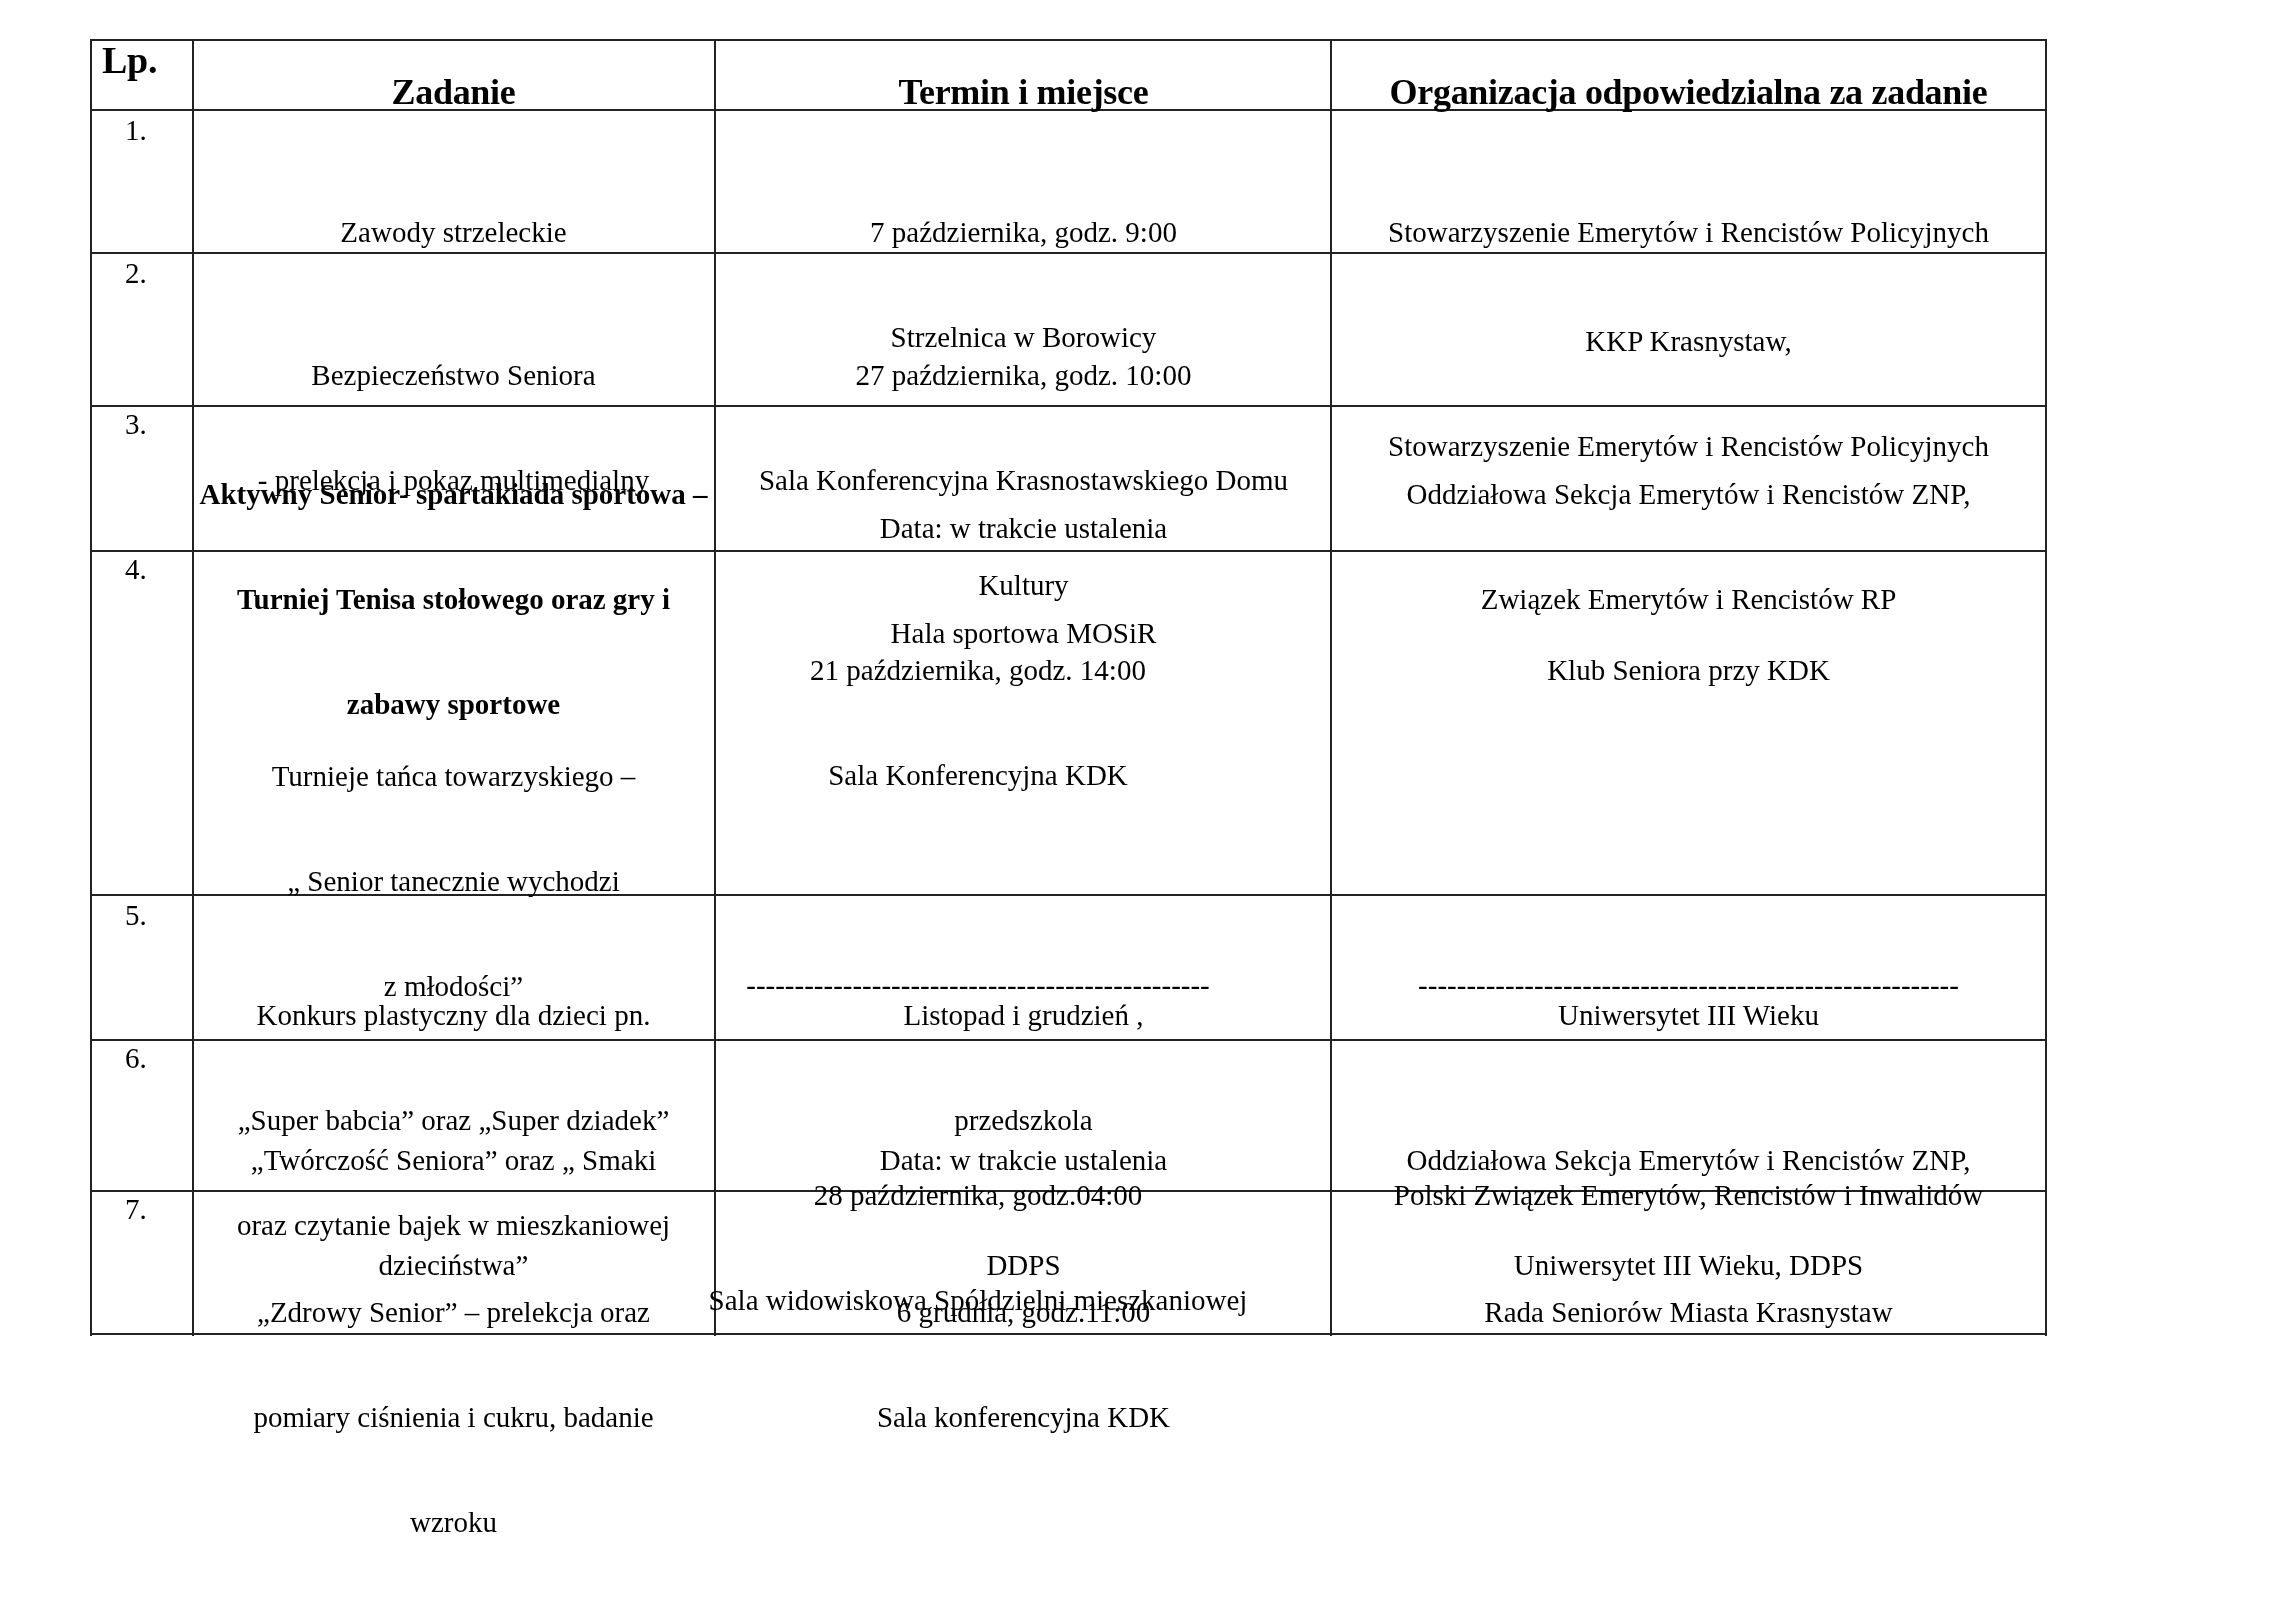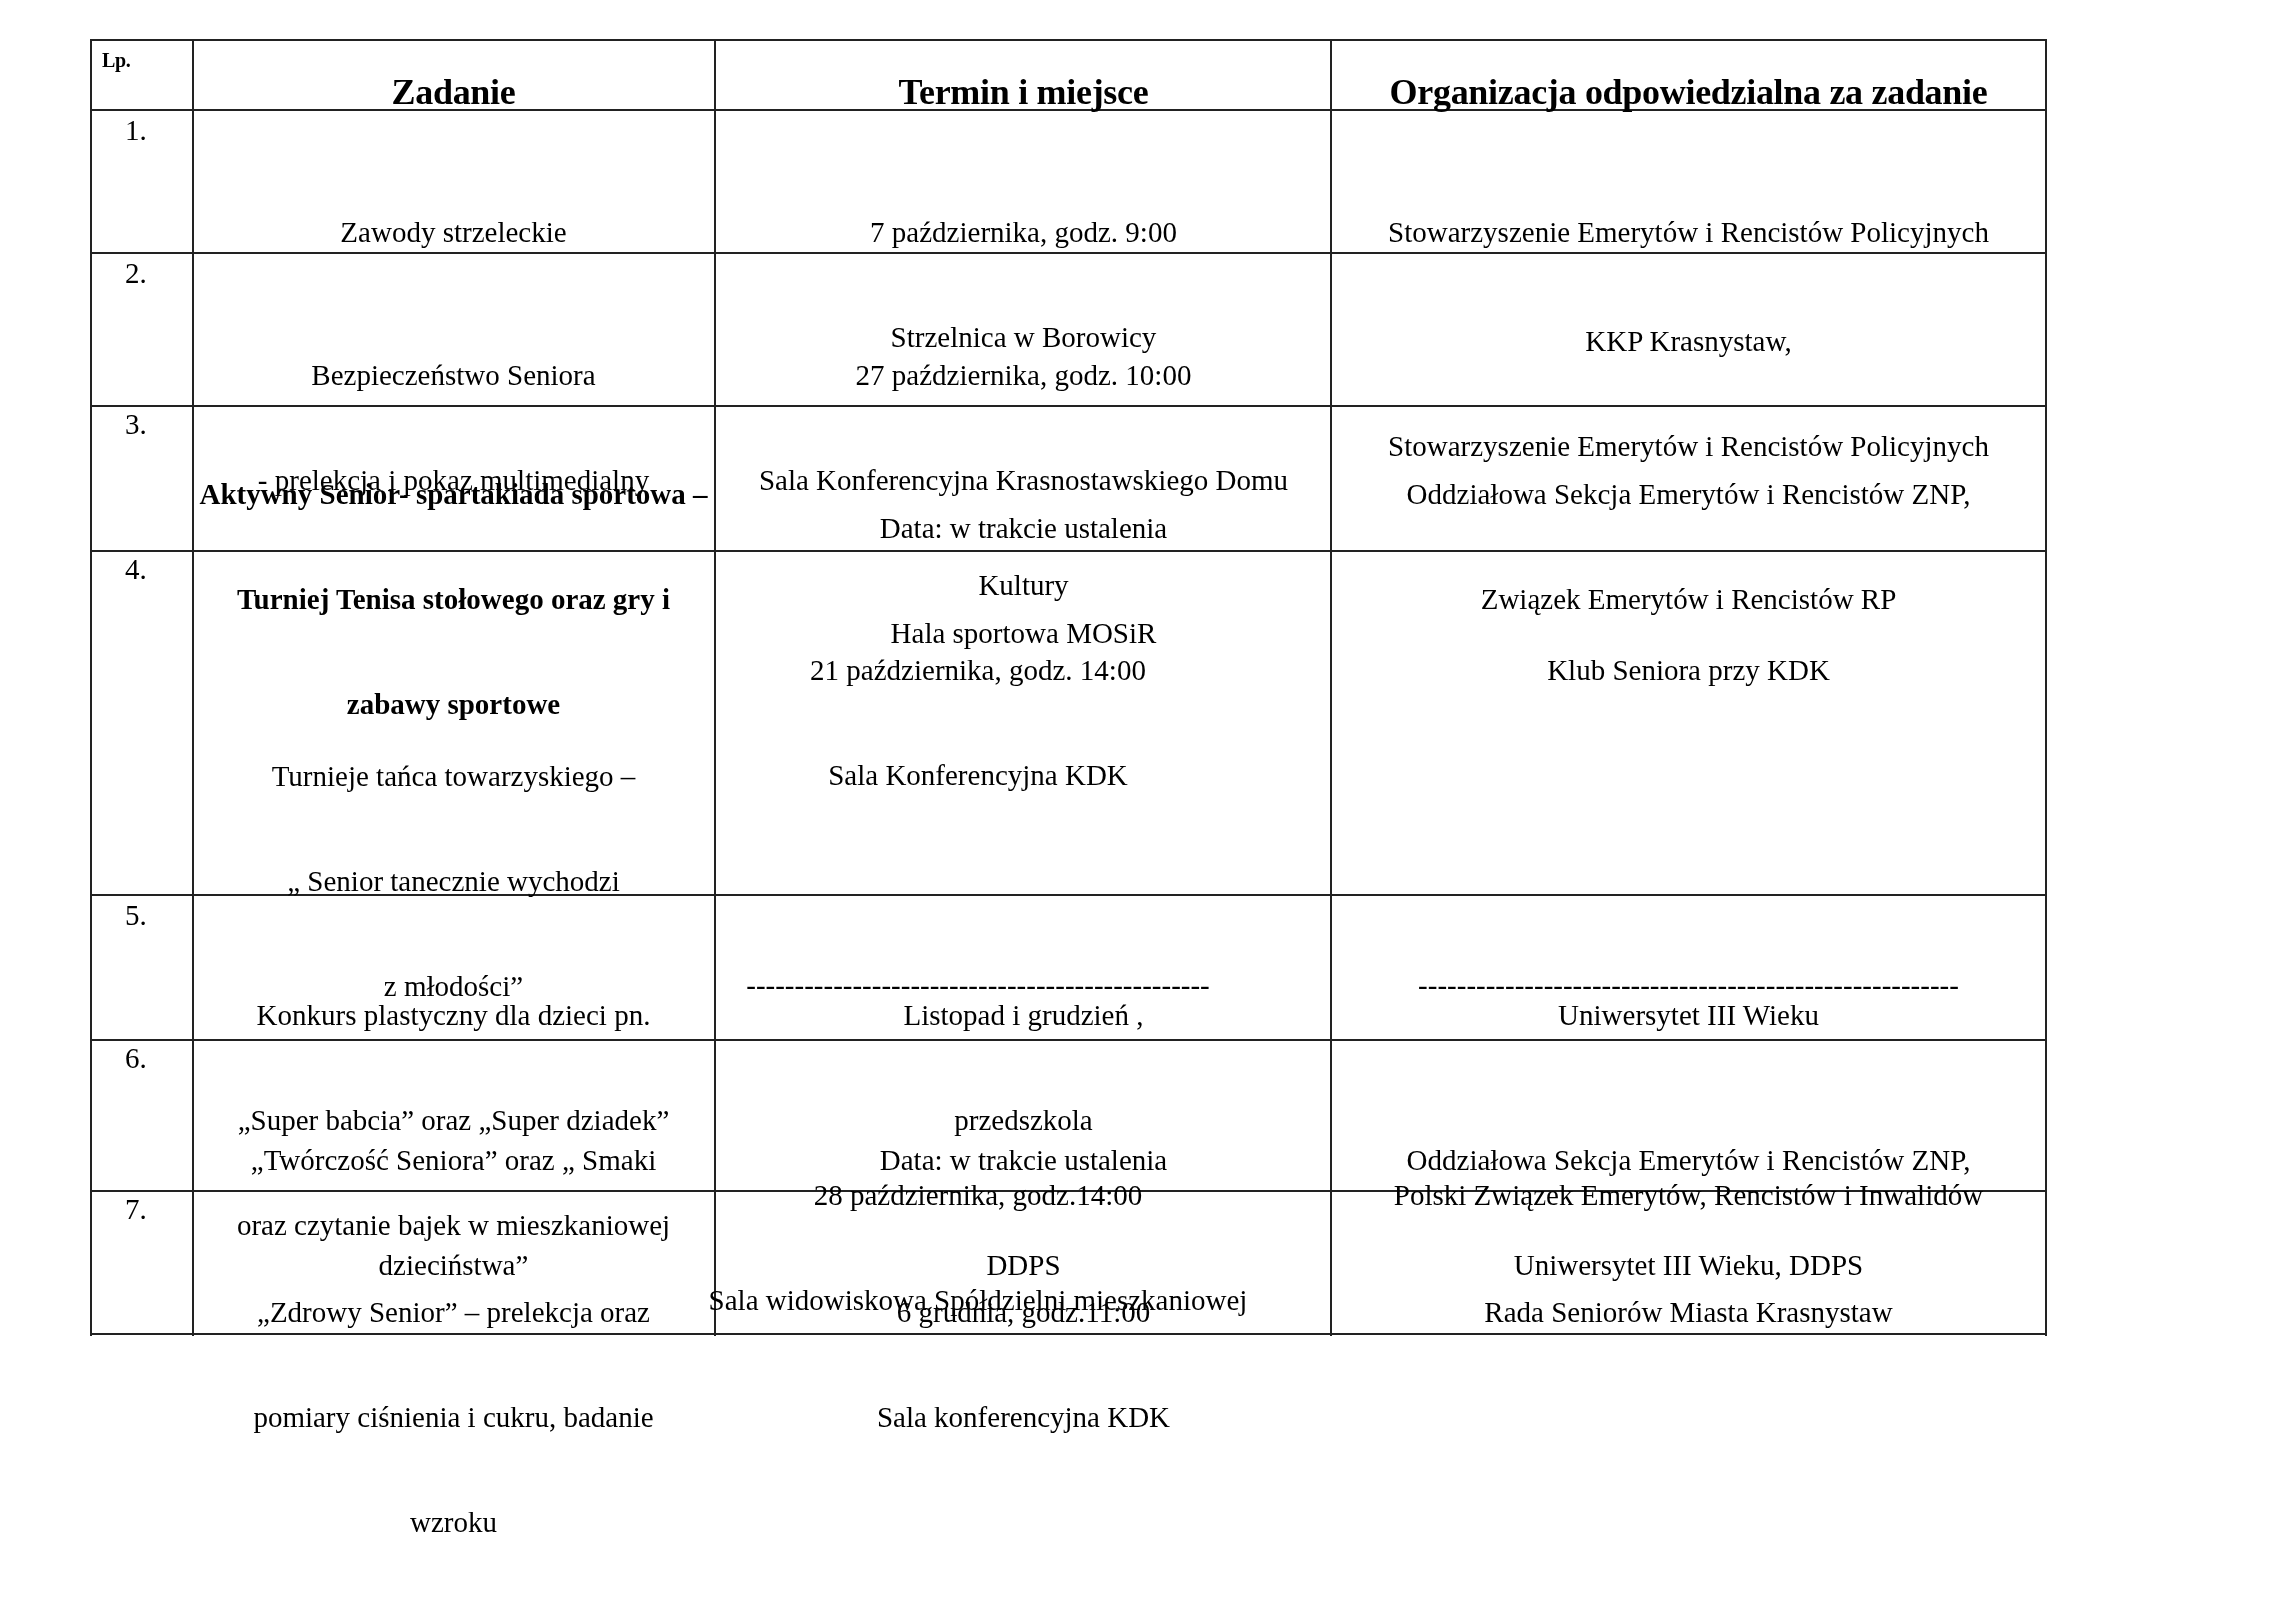--- a/index.html
+++ b/index.html
@@ -27,21 +27,21 @@
   <div class="hline" style="top:1039px"></div>
   <div class="hline" style="top:1190px"></div>
   <div class="hline" style="top:1333px"></div>
   <div class="vline" style="left:90px"></div>
   <div class="vline" style="left:192px"></div>
   <div class="vline" style="left:714px"></div>
   <div class="vline" style="left:1330px"></div>
   <div class="vline" style="left:2045px"></div>
 
   <div>
-    <div class="cell lp hdr" style="left:102px; top:43px; font-size:20px;">Lp.</div>
+    <div class="cell lp hdr" style="left:102px; top:43px; font-size:38px;">Lp.</div>
     <div class="cell hdr" style="left:194px; width:519px; top:75px;">Zadanie</div>
     <div class="cell hdr" style="left:716px; width:615px; top:75px;">Termin i miejsce</div>
     <div class="cell hdr" style="left:1332px; width:713px; top:75px;">Organizacja odpowiedzialna za zadanie</div>
   </div>
 
   <div>
     <div class="cell lp" style="left:125px; top:113px;">1.</div>
     <div class="cell" style="left:194px; width:519px; top:145px;">
       <span class="ln">Zawody strzeleckie</span>
     </div>
@@ -94,21 +94,21 @@
       <span class="ln">Turnieje tańca towarzyskiego –</span>
       <span class="ln">„ Senior tanecznie wychodzi</span>
       <span class="ln">z młodości”</span>
     </div>
     <div class="cell" style="left:704px; width:548px; top:583px;">
       <span class="ln">21 października, godz. 14:00</span>
       <span class="ln">Sala Konferencyjna KDK</span>
       <span class="ln"></span>
       <span class="ln dash">------------------------------------------------</span>
       <span class="ln"></span>
-      <span class="ln">28 października, godz.14:00</span>
+      <span class="ln">28 października, godz.04:00</span>
       <span class="ln">Sala widowiskowa Spółdzielni mieszkaniowej</span>
     </div>
     <div class="cell" style="left:1332px; width:713px; top:583px;">
       <span class="ln">Klub Seniora przy KDK</span>
       <span class="ln"></span>
       <span class="ln"></span>
       <span class="ln dash">--------------------------------------------------------</span>
       <span class="ln"></span>
       <span class="ln">Polski Związek Emerytów, Rencistów i Inwalidów</span>
     </div>

